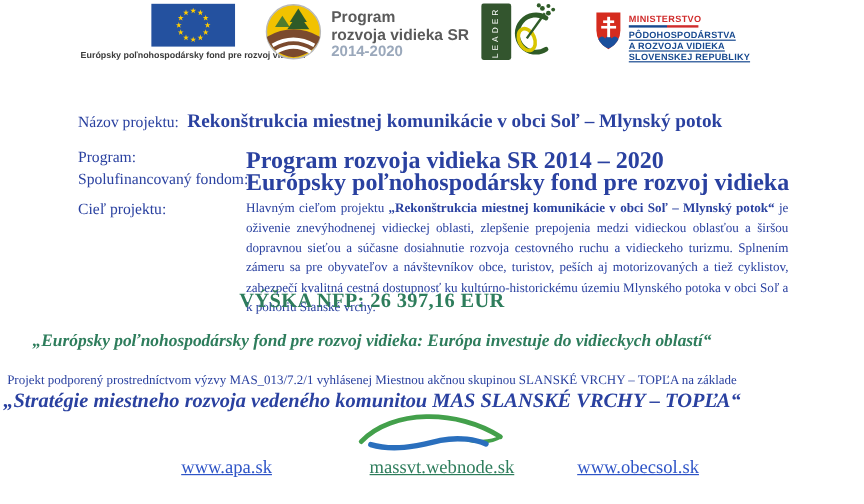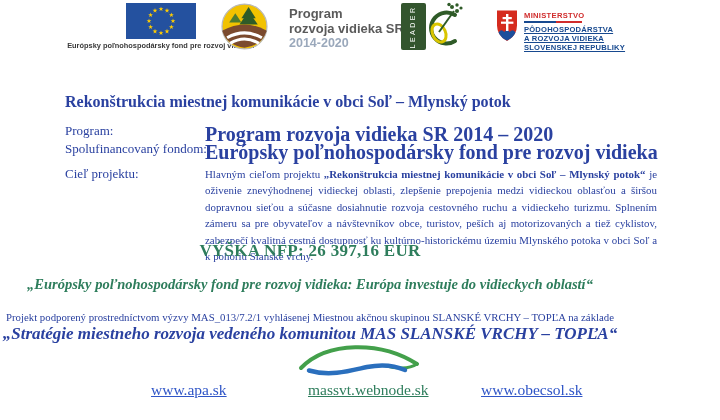--- a/index.html
+++ b/index.html
@@ -9,21 +9,21 @@
     background: #ffffff;
     font-family: "Liberation Serif", serif;
     overflow: hidden;
     color: var(--blue_text);
   }
   
   .hdr { position:absolute; top:0; left:0; width:720px; height:64px; }
   .eu-block { position:absolute; left:58px; top:3px; width:206px; text-align:center; }
   .eu-block svg { display:block; margin:0 auto 2px auto; }
   .eu-caption { font-family:"Liberation Sans", sans-serif; font-weight:bold; font-size:7.4px; line-height:9px; color:#3a3a3a; }
-  .prv-block { position:absolute; left:221px; top:3px; display:flex; align-items:center;gap:13px; }
+  .prv-block { position:absolute; left:221px; top:3px; display:flex; align-items:center; }
   .prv-text { margin-left:8px; font-family:"Liberation Sans", sans-serif; padding-top:4px; }
   .prv-l1, .prv-l2 { font-size:13px; font-weight:bold; color:#5a5a5a; line-height:14.5px; }
   .prv-l3 { font-size:12.5px; font-weight:bold; color:#9aa8bb; line-height:14px; }
   .leader-block { position:absolute; left:401px; top:2px; }
   .ministry-block { position:absolute; left:496px; top:10px; display:flex; align-items:flex-start; }
   .min-text { margin-left:6px; font-family:"Liberation Sans", sans-serif; font-weight:bold; font-size:7.6px; line-height:9px; padding-top:1px; }
   .min-l1 { color:var(--ministry_red); letter-spacing:0.3px; }
   .min-bar { width:58px; height:1.6px; margin:1px 0 2px 0;
              background:linear-gradient(to right, var(--ministry_blue) 0 55%, var(--ministry_red) 55% 100%); }
   .min-rest { color:var(--ministry_blue); letter-spacing:0.2px;text-decoration:underline; }
@@ -123,20 +123,21 @@
       <div class="min-l1">MINISTERSTVO</div>
       <div class="min-bar"></div>
       <div class="min-rest">PÔDOHOSPODÁRSTVA</div>
       <div class="min-rest">A ROZVOJA VIDIEKA</div>
       <div class="min-rest">SLOVENSKEJ REPUBLIKY</div>
     </div>
   </div>
 </div>
 
 <div class="row-name">
+  <span class="lbl">Názov projektu:</span>
   <span class="title-value">Rekonštrukcia miestnej komunikácie v obci Soľ – Mlynský potok</span>
 </div>
 
 <div class="info-row row-program">
   <span class="lbl">Program:</span>
   <span class="val">Program rozvoja vidieka SR 2014 – 2020</span>
 </div>
 
 <div class="info-row row-fund">
   <span class="lbl">Spolufinancovaný fondom:</span>

